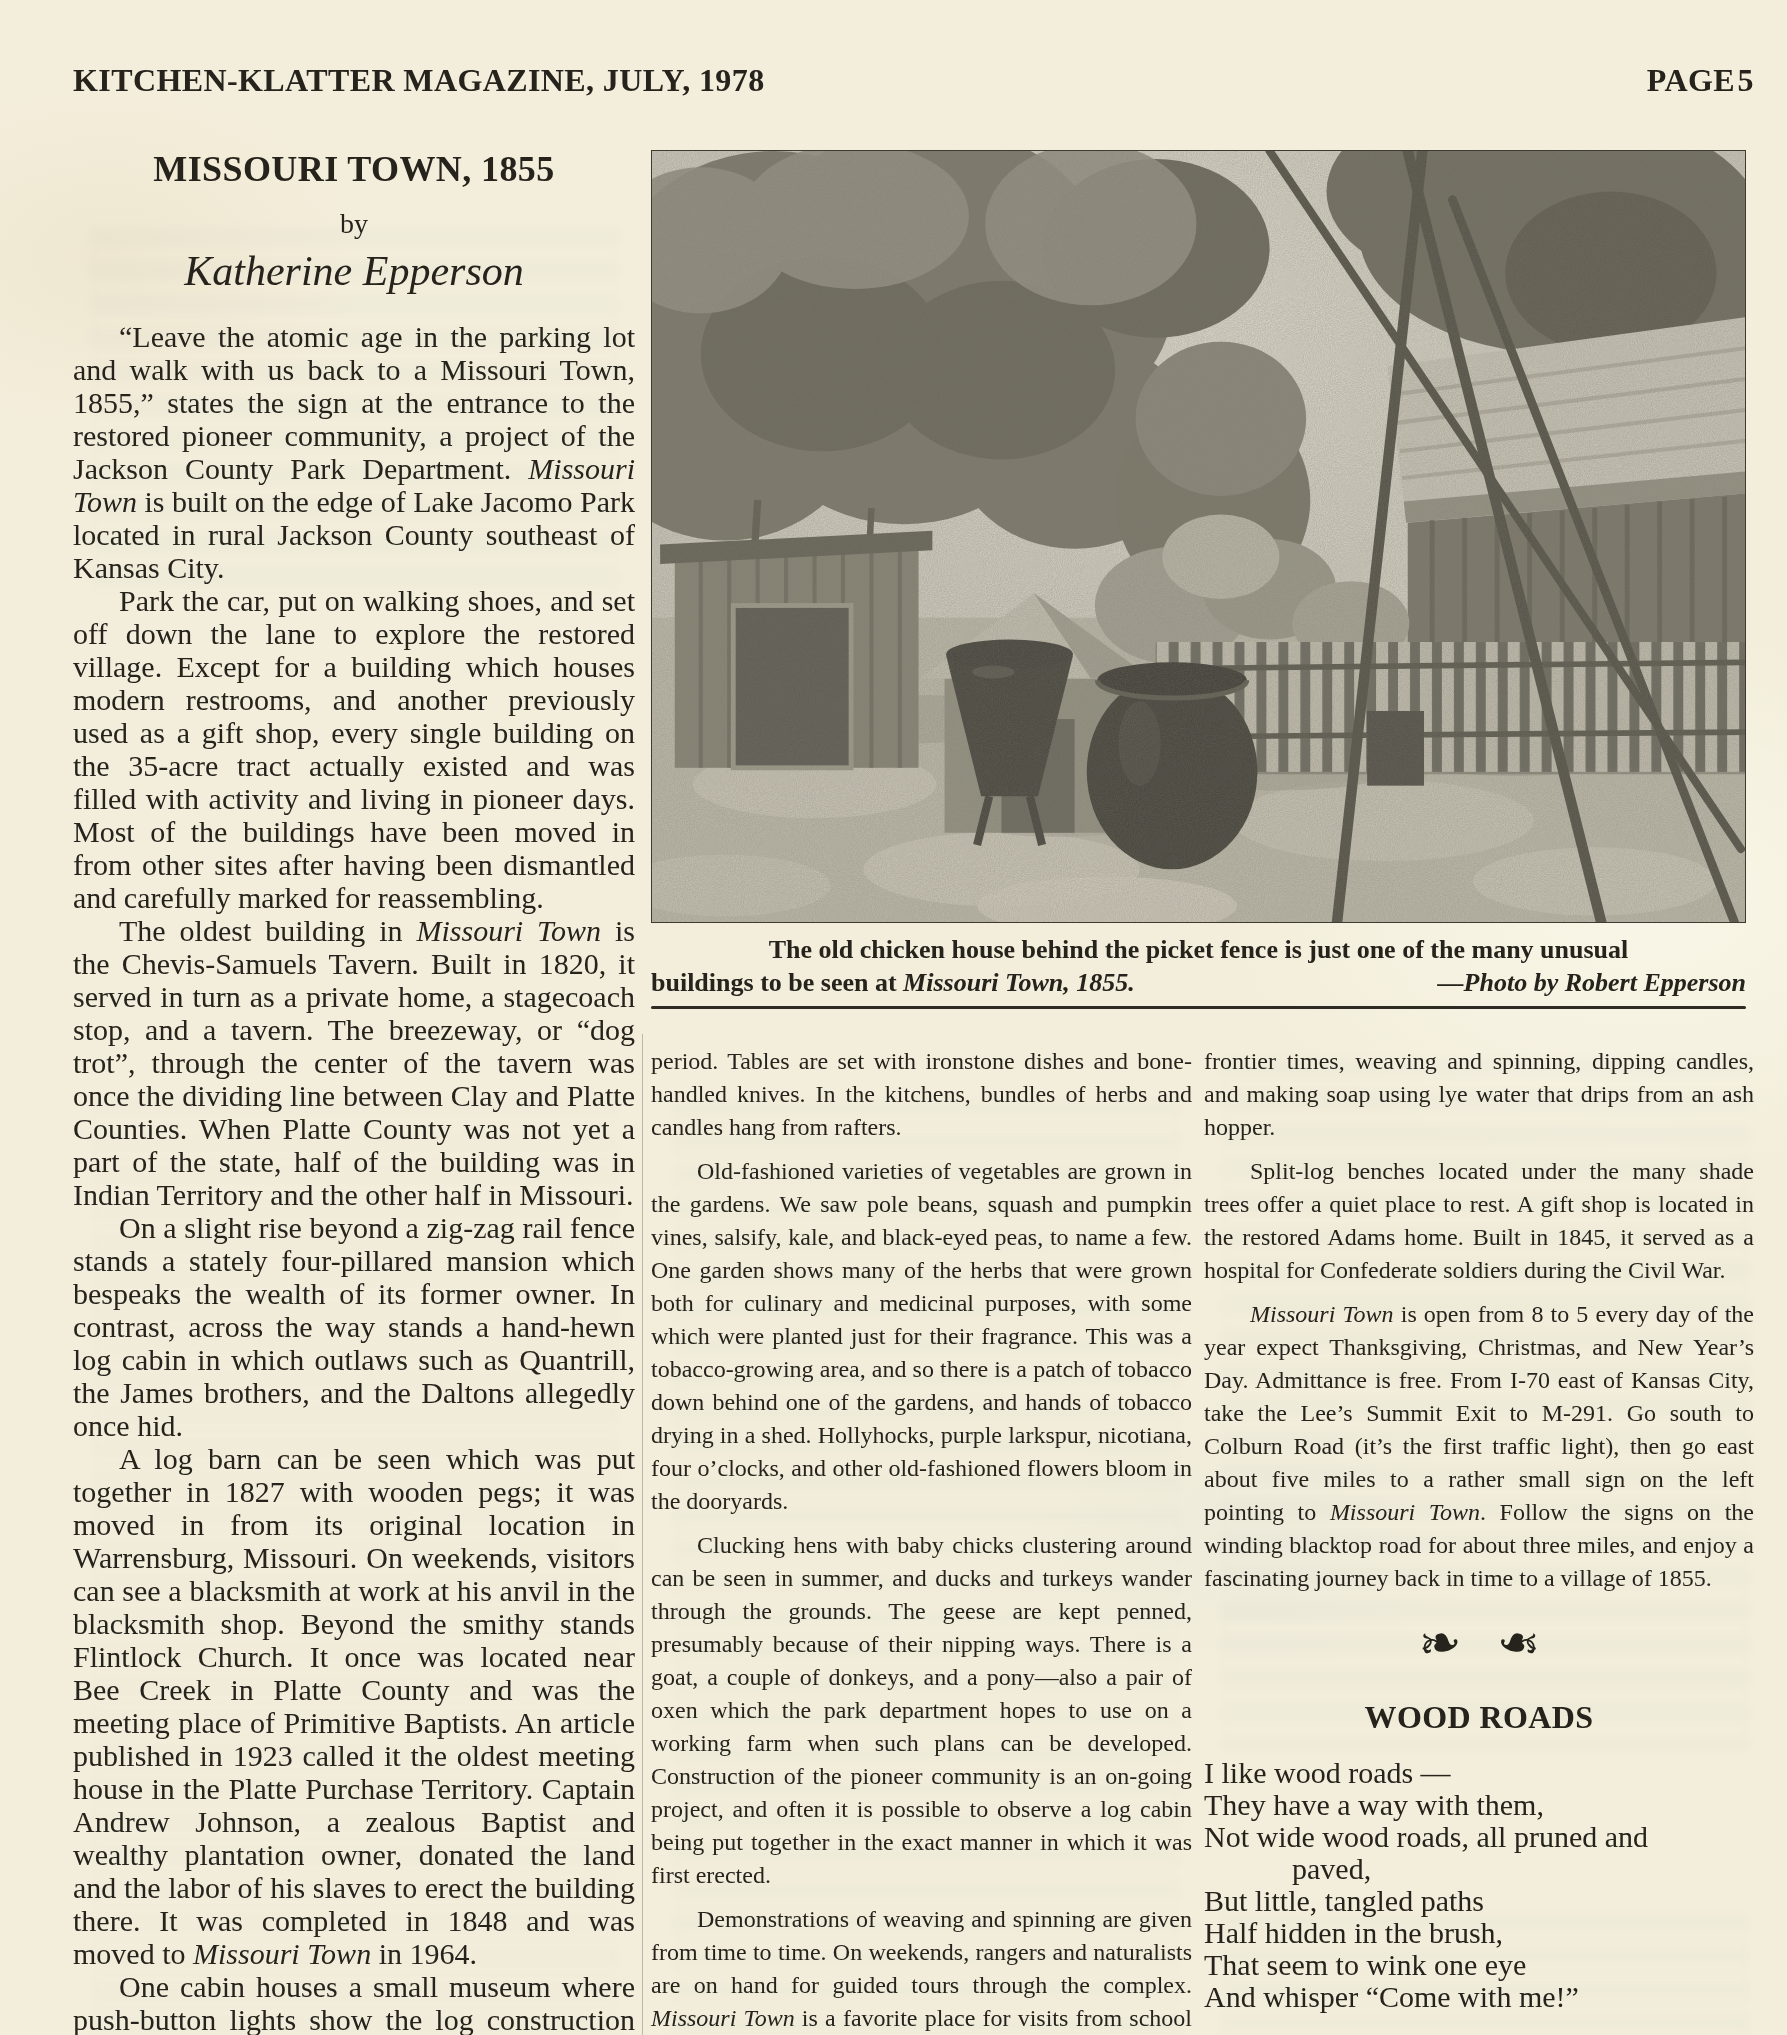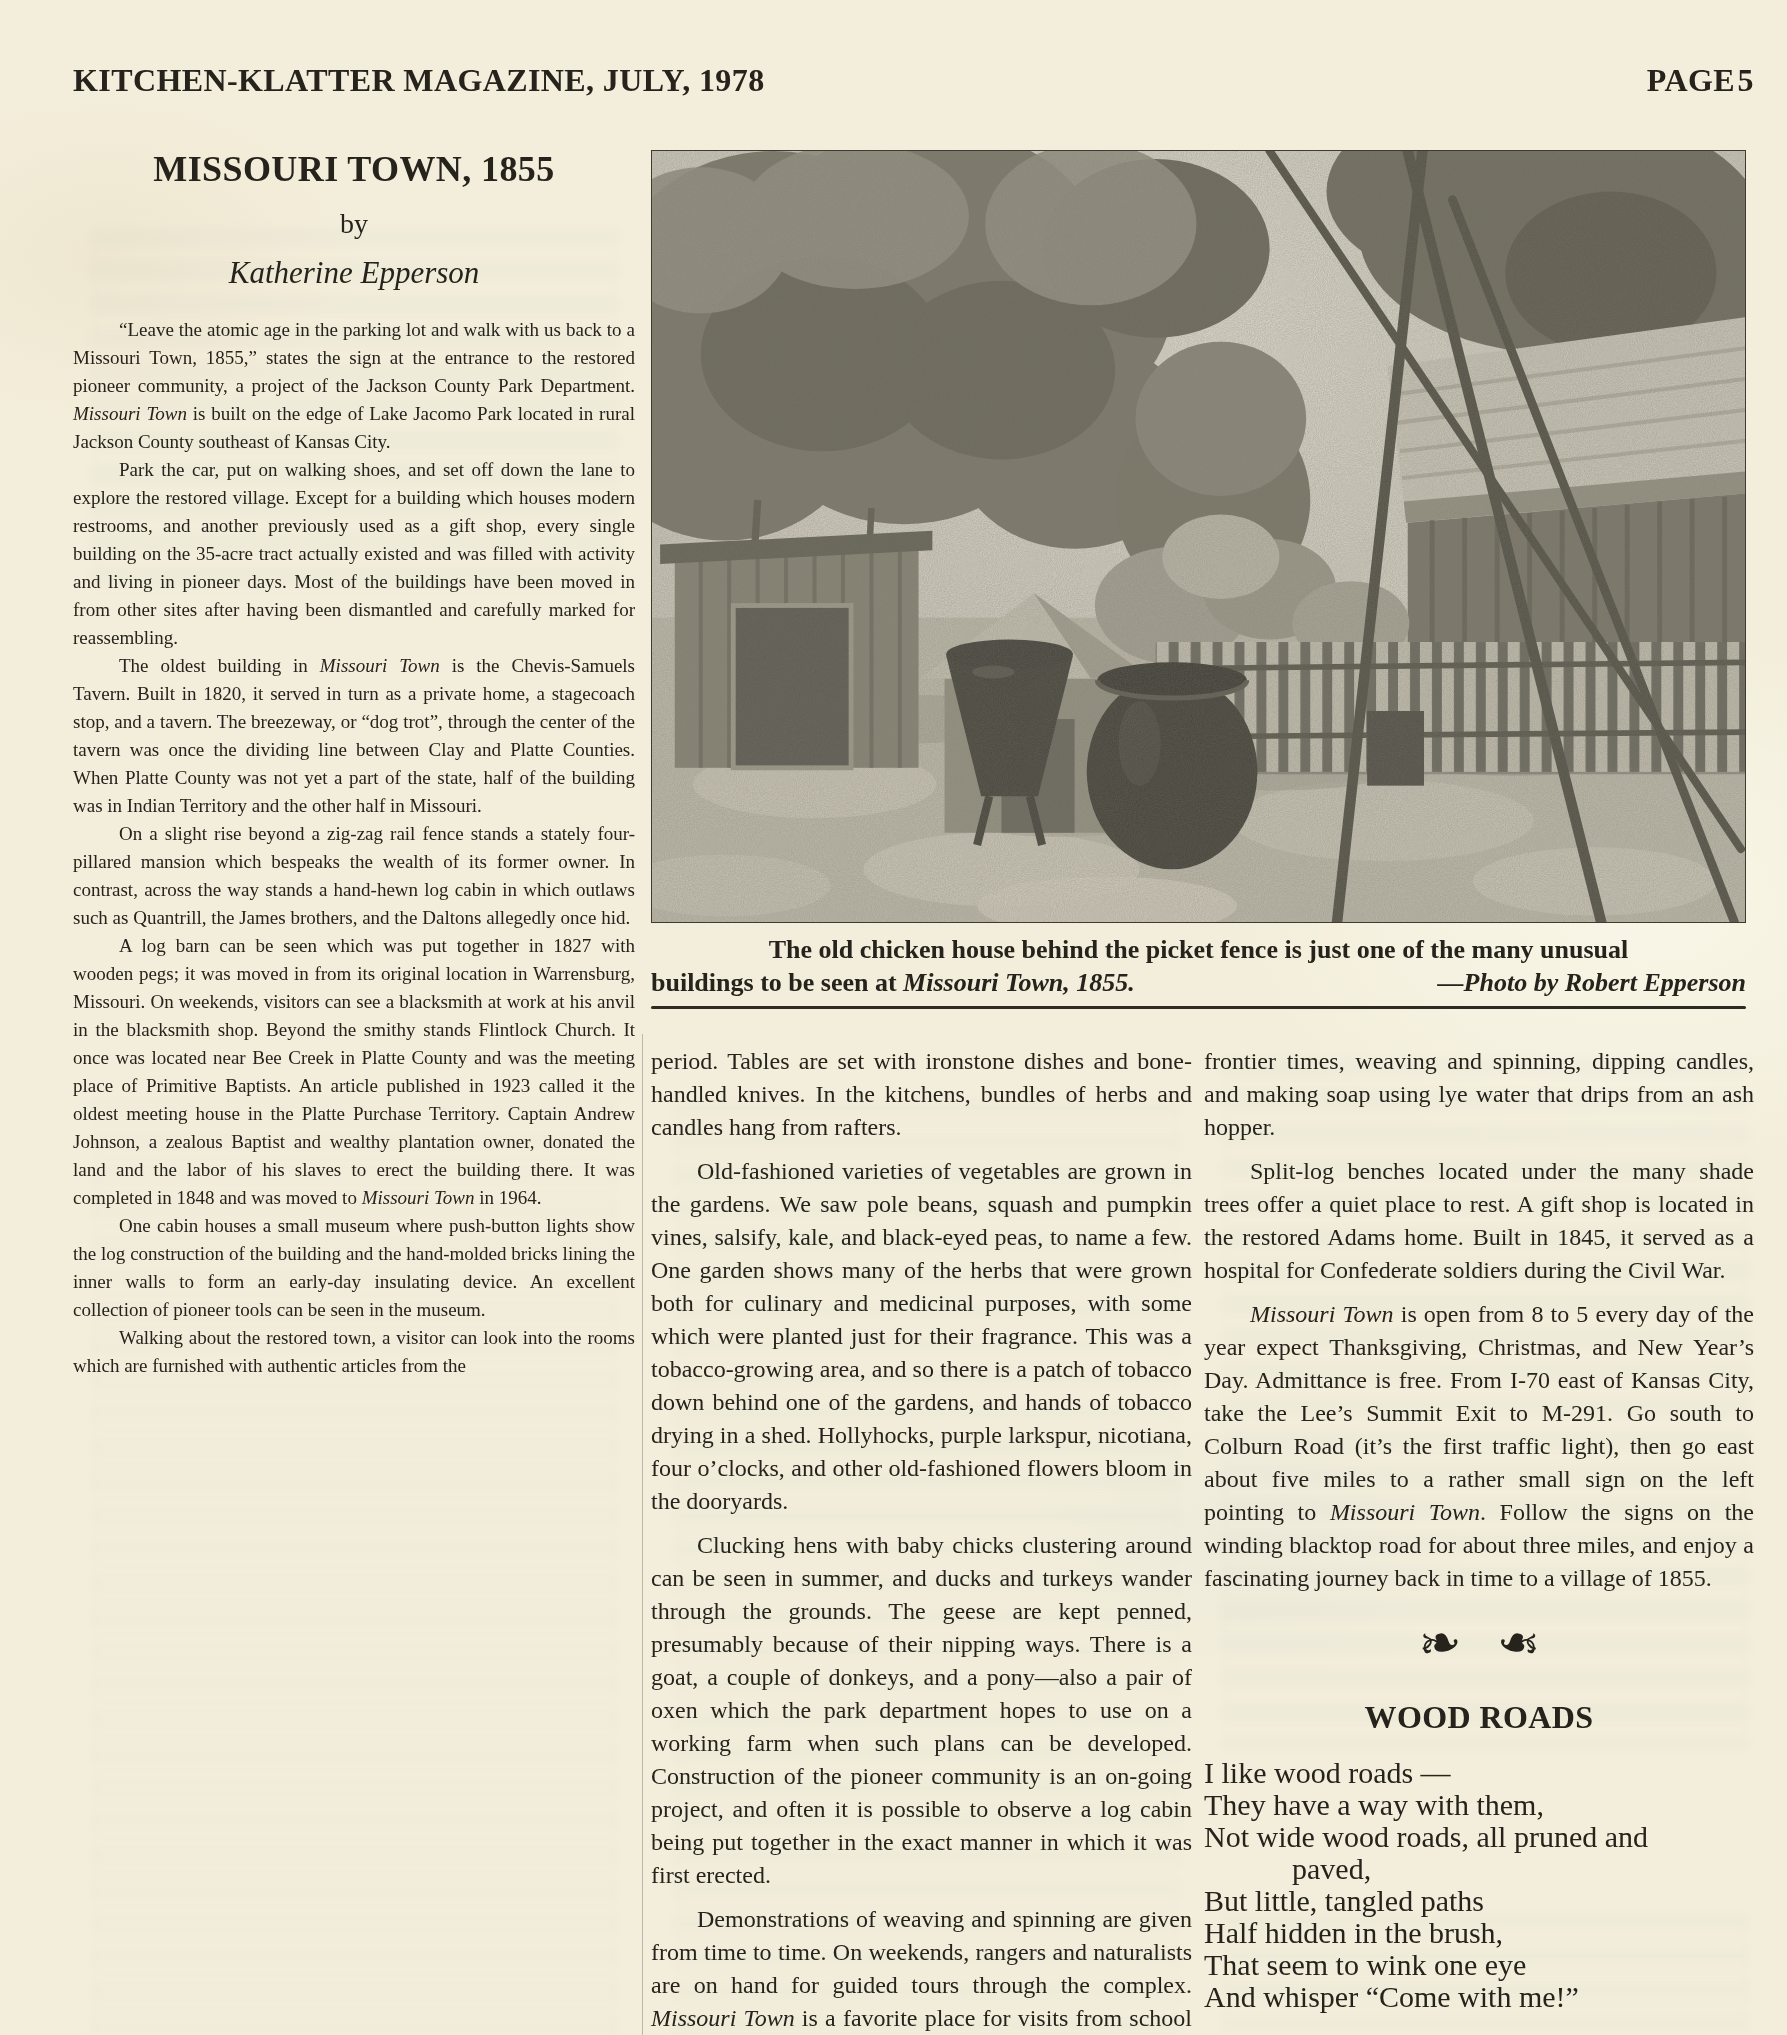--- a/index.html
+++ b/index.html
@@ -15,23 +15,23 @@
       #f3eedb;
   }
   .ghost{position:absolute;pointer-events:none;filter:blur(3.7px);opacity:.5;
     background:repeating-linear-gradient(180deg, rgba(108,128,158,.060) 0 17px, rgba(108,128,158,.012) 17px 34px);}
   .header{position:absolute;left:73px;right:33px;top:62px;display:flex;justify-content:space-between;
     font-weight:700;font-size:32px;letter-spacing:0.4px;}
   .pagenum{word-spacing:-0.18em;}
   .col1{position:absolute;left:73px;top:151px;width:562px;}
   .article-title{font-size:36px;line-height:1.05;margin:0;text-align:center;font-weight:700;letter-spacing:0.4px;}
   .by{font-size:28px;text-align:center;margin-top:19.5px;}
-  .author{font-style:italic;font-size:31px;text-align:center;margin-top:15px;}
+  .author{font-style:italic;font-size:42px;text-align:center;margin-top:7px;}
   .paras{margin-top:25px;}
-  p.para{margin:0;font-size:19px;line-height:28px;text-align:justify;text-indent:46px;}
+  p.para{margin:0;font-size:30px;line-height:33px;text-align:justify;text-indent:46px;}
   p.para.noindent{text-indent:0;}
   .col2 p.para,.col3 p.para{font-size:24px;line-height:33px;margin-top:11px;}
   .photo{position:absolute;left:651px;top:150px;width:1095px;height:773px;margin:0;
     border:1.6px solid #3e3b31;box-sizing:border-box;background:#d9d6c8;overflow:hidden;}
   .photo svg{display:block;width:100%;height:100%;}
   .caption{position:absolute;left:651px;top:933px;width:1095px;font-weight:700;font-size:26px;line-height:33px;text-align:center;}
   .cap-line2{display:flex;align-items:baseline;}
   .credit{margin-left:auto;font-style:italic;white-space:nowrap;}
   .rule-h{position:absolute;left:651px;top:1006px;width:1095px;height:3.3px;background:#2e2b25;border-radius:1.6px;}
   .divider-v{position:absolute;left:642px;top:1034px;width:1.2px;height:1514px;background:#6a665a;opacity:.40;}

